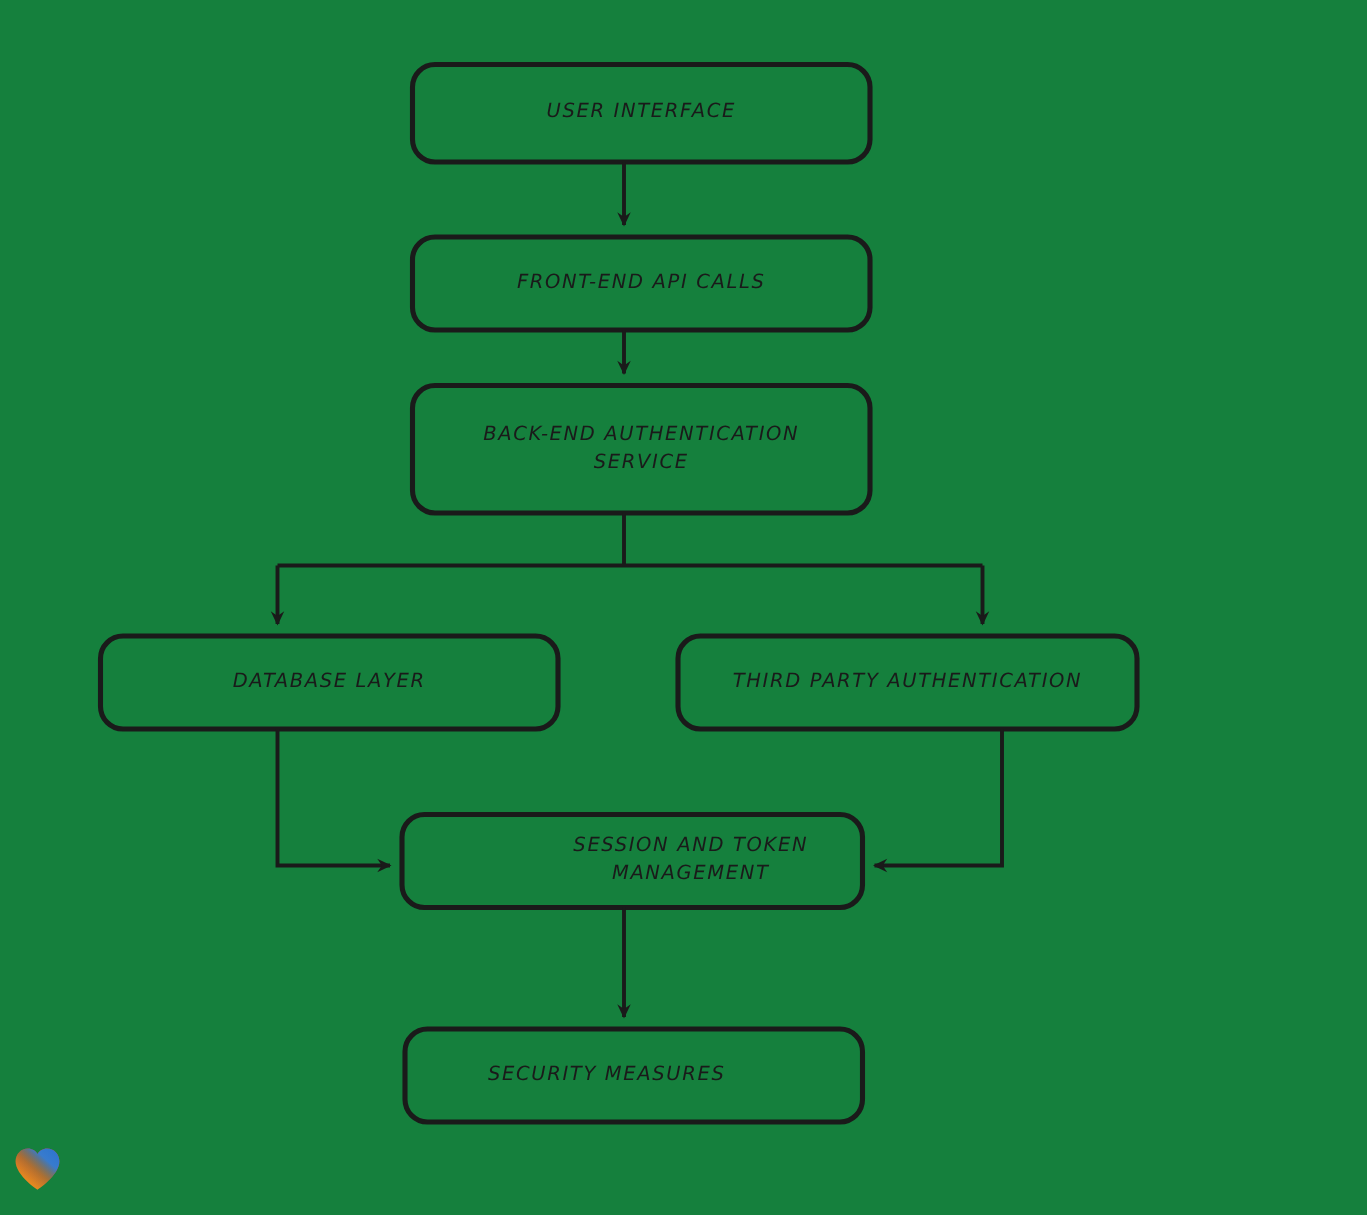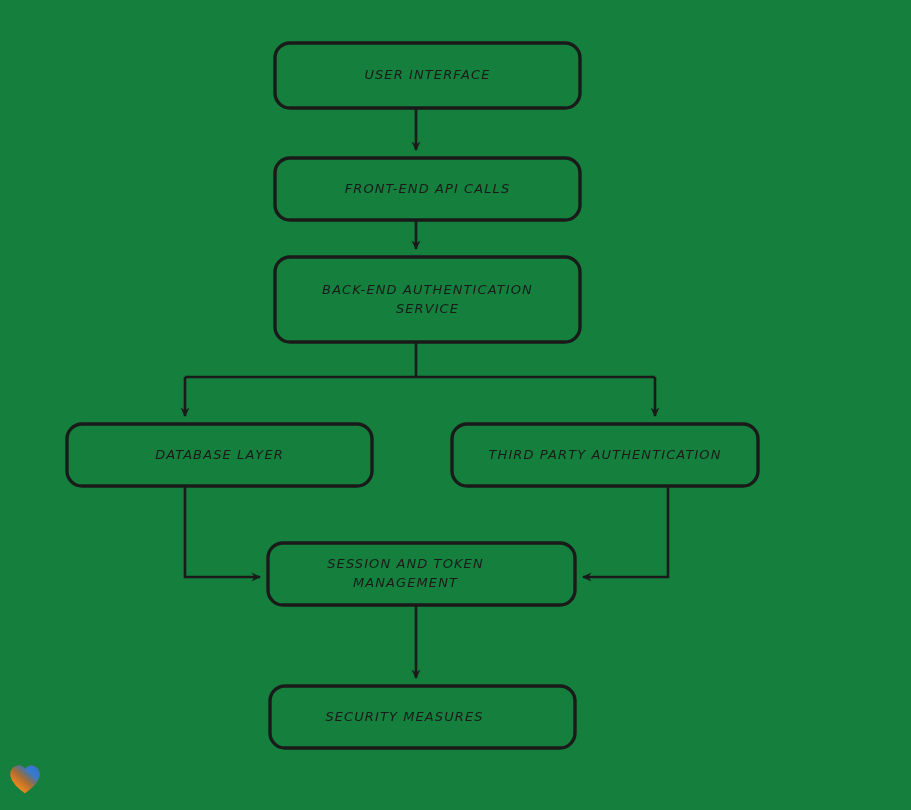--- a/index.html
+++ b/index.html
@@ -102,21 +102,21 @@
 
   <div class="node-label" style="left:275px; top:257px; width:305px; height:85px;">Back-End Authentication
 Service</div>
 
   <div class="node-label" style="left:275px; top:158px; width:305px; height:62px;">Front-End API Calls</div>
 
   <div class="node-label" style="left:452px; top:424px; width:306px; height:62px;">Third Party Authentication</div>
 
   <div class="node-label" style="left:67px; top:424px; width:305px; height:62px;">Database Layer</div>
 
-  <div class="node-label" style="left:252px; top:543px; width:307px; height:62px;">Session and Token
+  <div class="node-label" style="left:268px; top:543px; width:307px; height:62px;padding-left:39px;">Session and Token
 Management</div>
 
   <div class="node-label" style="left:252px; top:686px; width:305px; height:62px;">Security Measures</div>
 
   <svg id="heart-icon" viewBox="0 0 34 34" xmlns="http://www.w3.org/2000/svg">
     <path d="M17,31.2 C17,31.2 2.4,21.6 2.4,12.2 C2.4,7.2 6.1,3.6 10.6,3.6 C13.4,3.6 15.8,5.1 17,7.3 C18.2,5.1 20.6,3.6 23.4,3.6 C27.9,3.6 31.6,7.2 31.6,12.2 C31.6,21.6 17,31.2 17,31.2 Z" fill="url(#heartGrad)"></path>
     <path d="M17,31.2 C17,31.2 2.4,21.6 2.4,12.2 C2.4,7.2 6.1,3.6 10.6,3.6 C13.4,3.6 15.8,5.1 17,7.3 C18.2,5.1 20.6,3.6 23.4,3.6 C27.9,3.6 31.6,7.2 31.6,12.2 C31.6,21.6 17,31.2 17,31.2 Z" fill="url(#heartGrad2)"></path>
   </svg>
 
 </div>

